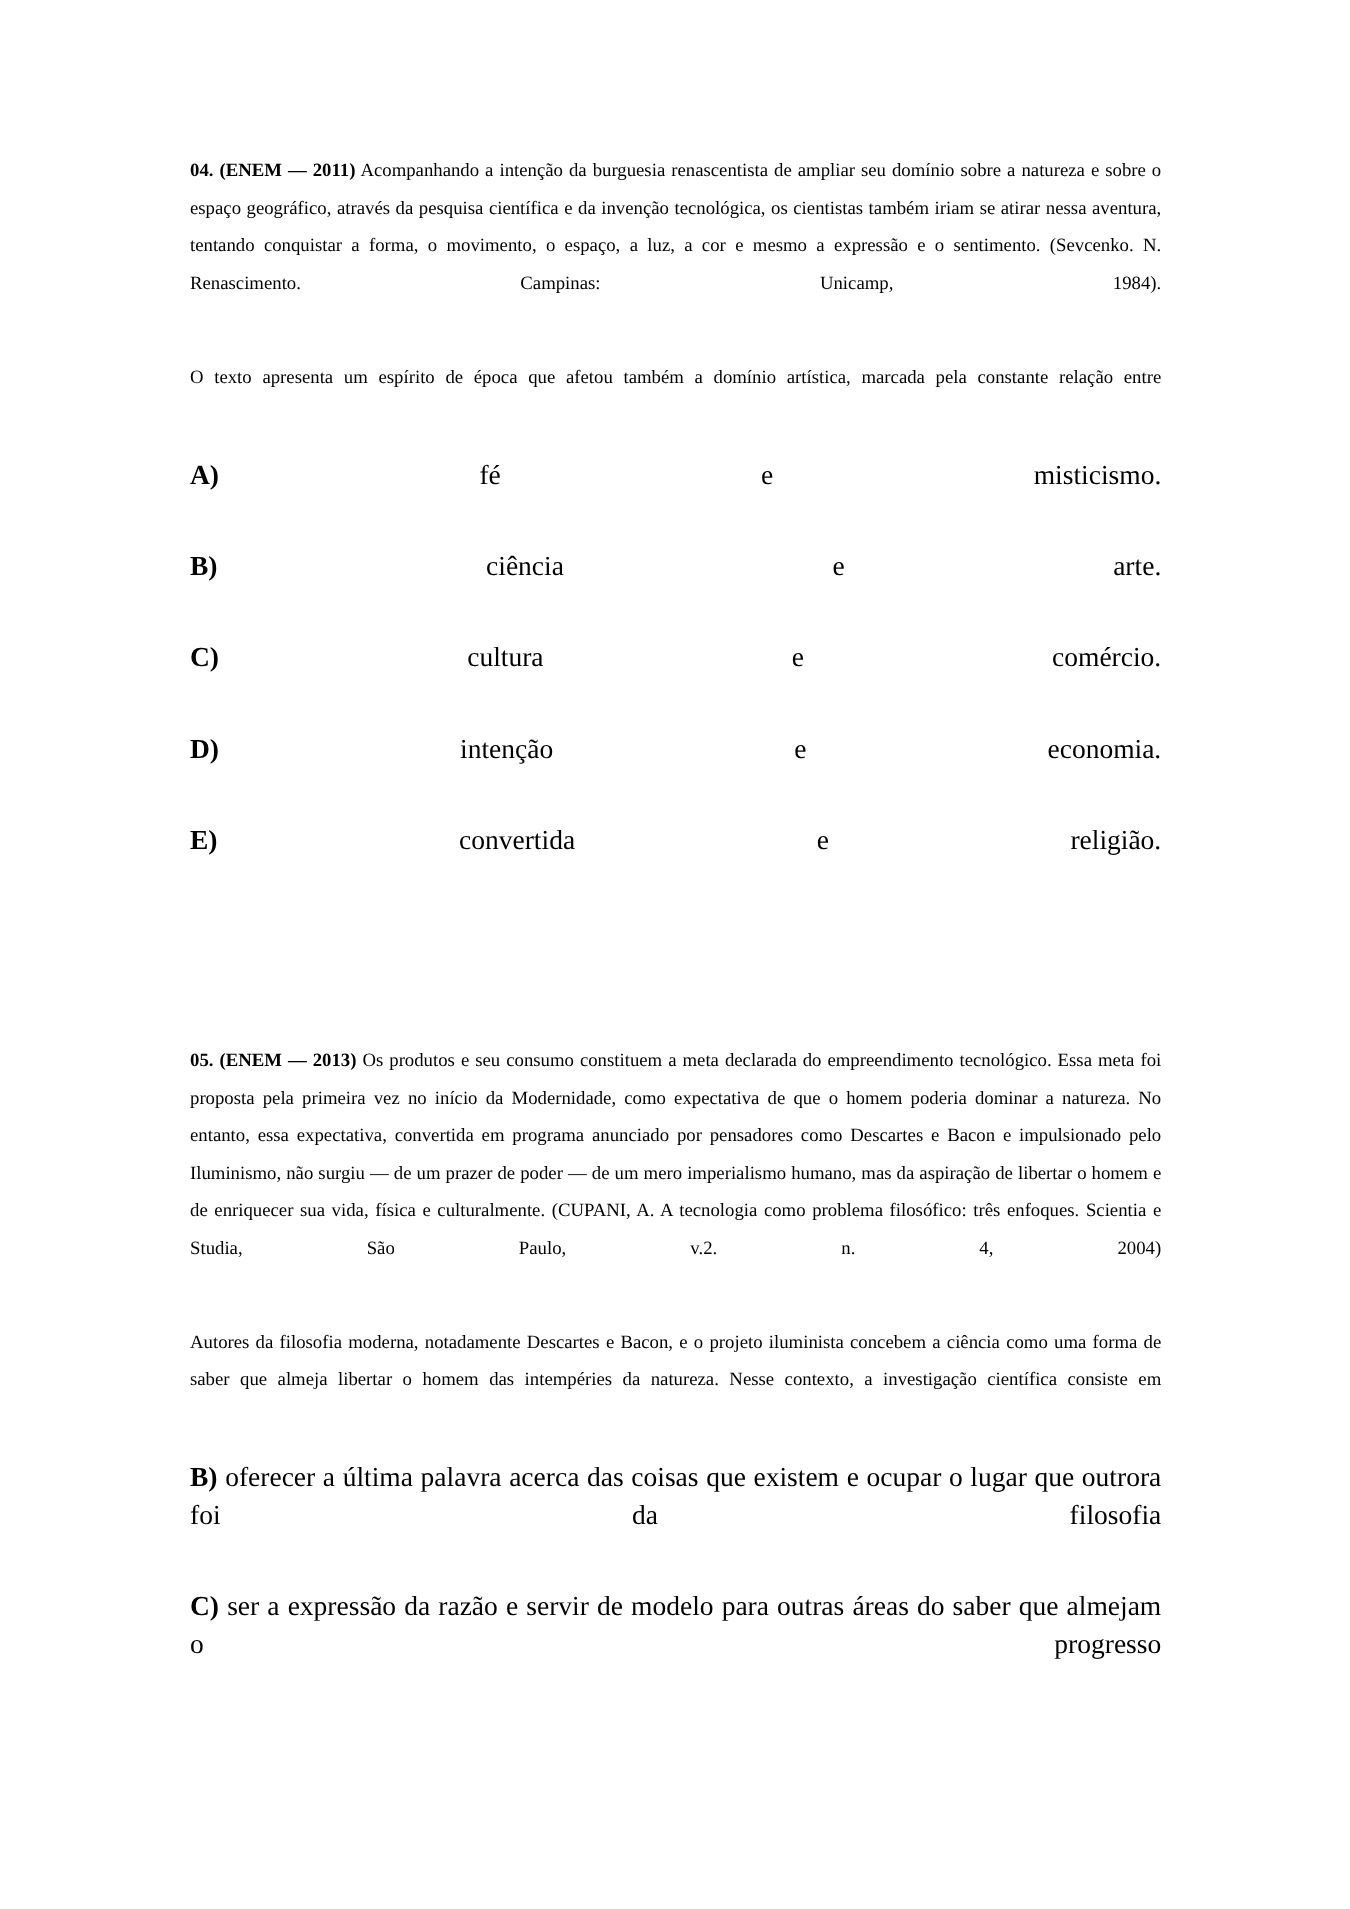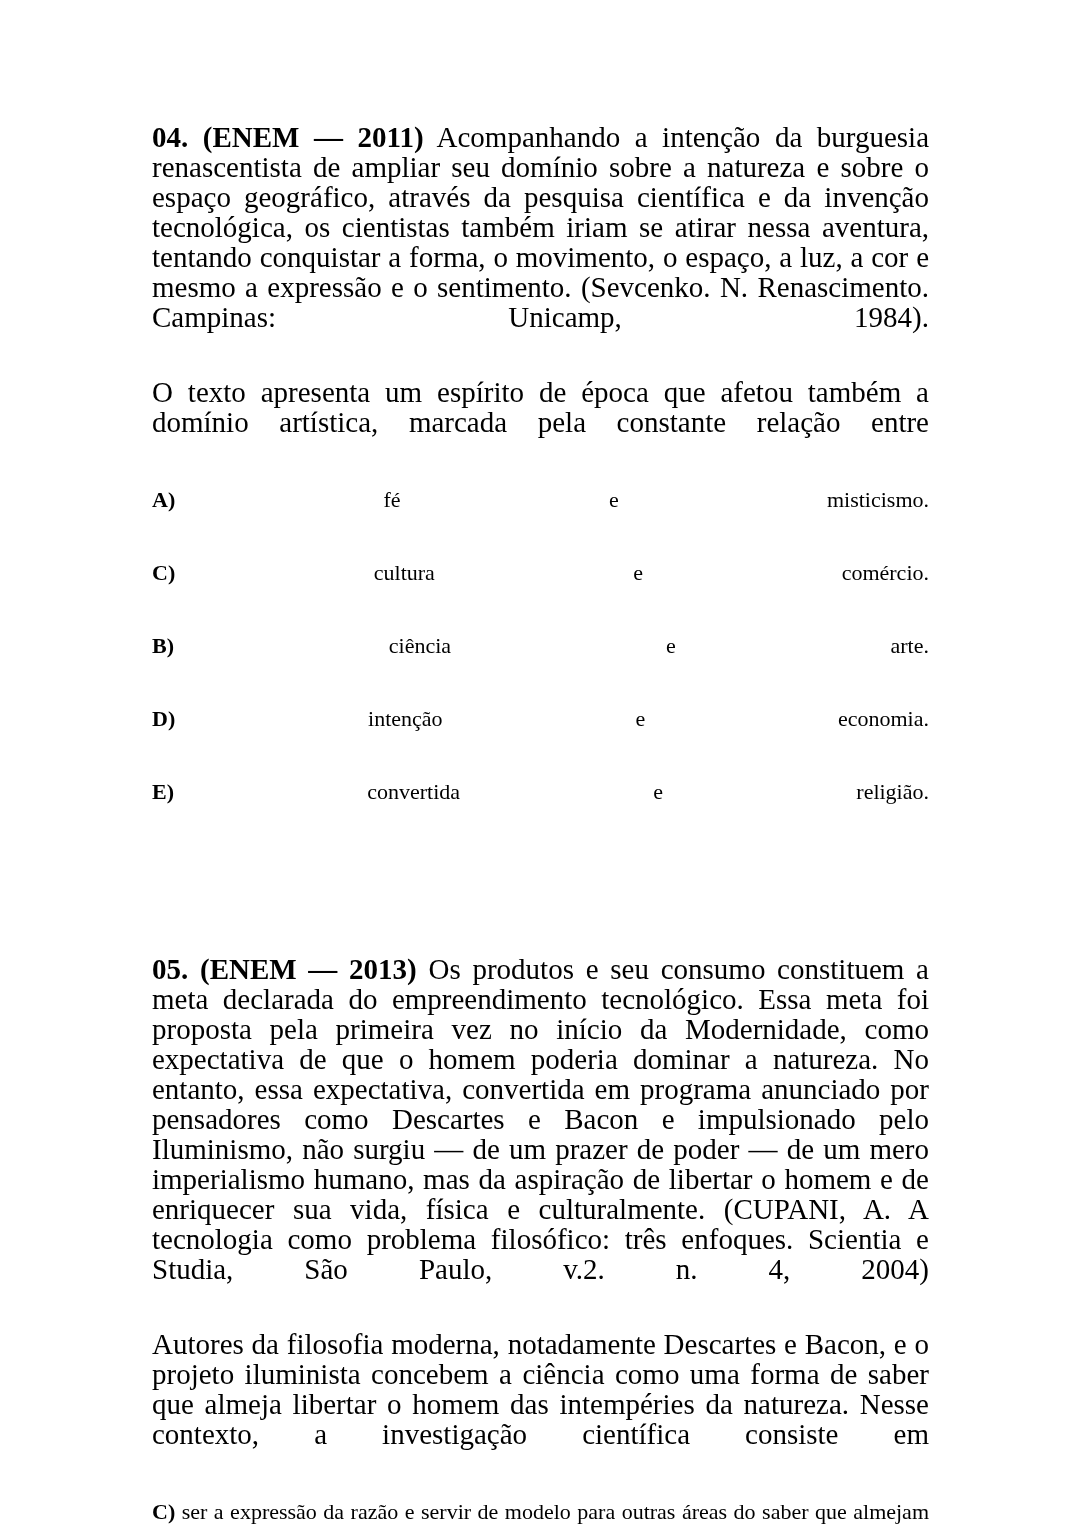--- a/index.html
+++ b/index.html
@@ -24,21 +24,21 @@
     position: absolute;
     left: 152px;
     top: 122px;
     width: 777px;
   }
   .question-block {
     width: 100%;
   }
   .para {
     margin: 0 0 14px 0;
-    font-size: 29px;
+    font-size: 15px;
     line-height: 30px;
     text-align: justify;
     text-justify: inter-word;
     -webkit-hyphens: none;
     hyphens: none;
     word-spacing: 0.01em;
   }
   .para:last-child {
     margin-bottom: 0;
   }
@@ -80,36 +80,37 @@
 <div class="page">
   <div class="content">
 
     <div class="question-block">
       <p class="para stem"><span class="b">04.</span> <span class="b">(ENEM — 2011)</span> <span>Acompanhando a intenção da burguesia renascentista de ampliar seu domínio sobre a natureza e sobre o espaço geográfico, através da pesquisa científica e da invenção tecnológica, os cientistas também iriam se atirar nessa aventura, tentando conquistar a forma, o movimento, o espaço, a luz, a cor e mesmo a expressão e o sentimento. (Sevcenko. N. Renascimento. Campinas: Unicamp, 1984).</span></p>
 
       <p class="para lead">O texto apresenta um espírito de época que afetou também a domínio artística, marcada pela constante relação entre</p>
 
       <p class="option"><span class="opt-letter">A)</span> <span>fé e misticismo.</span></p>
 
+      <p class="option"><span class="opt-letter">B)</span> <span>ciência e arte.</span></p>
+
       <p class="option"><span class="opt-letter">C)</span> <span>cultura e comércio.</span></p>
-
-      <p class="option"><span class="opt-letter">B)</span> <span>ciência e arte.</span></p>
 
       <p class="option"><span class="opt-letter">D)</span> <span>intenção e economia.</span></p>
 
       <p class="option"><span class="opt-letter">E)</span> <span>convertida e religião.</span></p>
     </div>
 
     <div class="gap-between-questions"></div>
 
     <div class="question-block">
       <p class="para stem"><span class="b">05.</span> <span class="b">(ENEM — 2013)</span> <span>Os produtos e seu consumo constituem a meta declarada do empreendimento tecnológico. Essa meta foi proposta pela primeira vez no início da Modernidade, como expectativa de que o homem poderia dominar a natureza. No entanto, essa expectativa, convertida em programa anunciado por pensadores como Descartes e Bacon e impulsionado pelo Iluminismo, não surgiu — de um prazer de poder — de um mero imperialismo humano, mas da aspiração de libertar o homem e de enriquecer sua vida, física e culturalmente. (CUPANI, A. A tecnologia como problema filosófico: três enfoques. Scientia e Studia, São Paulo, v.2. n. 4, 2004)</span></p>
 
       <p class="para lead">Autores da filosofia moderna, notadamente Descartes e Bacon, e o projeto iluminista concebem a ciência como uma forma de saber que almeja libertar o homem das intempéries da natureza. Nesse contexto, a investigação científica consiste em</p>
 
 
+      <p class="option"><span class="opt-letter">B)</span> <span>oferecer a última palavra acerca das coisas que existem e ocupar o lugar que outrora foi da filosofia</span></p>
 
       <p class="option"><span class="opt-letter">C)</span> <span>ser a expressão da razão e servir de modelo para outras áreas do saber que almejam o progresso</span></p>
 
     </div>
 
   </div>
 </div>
 
 </body></html>

